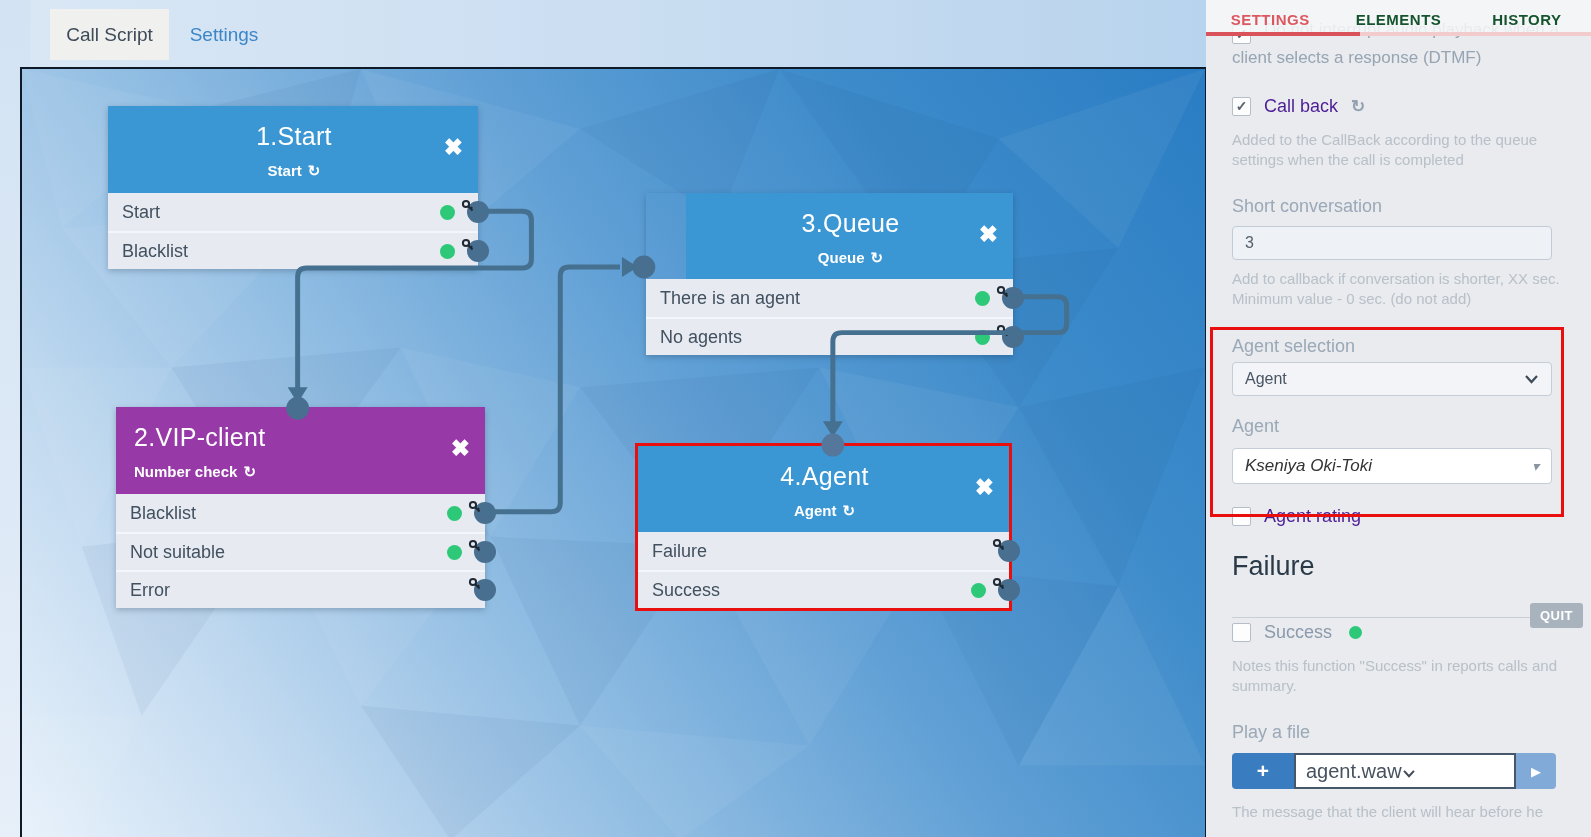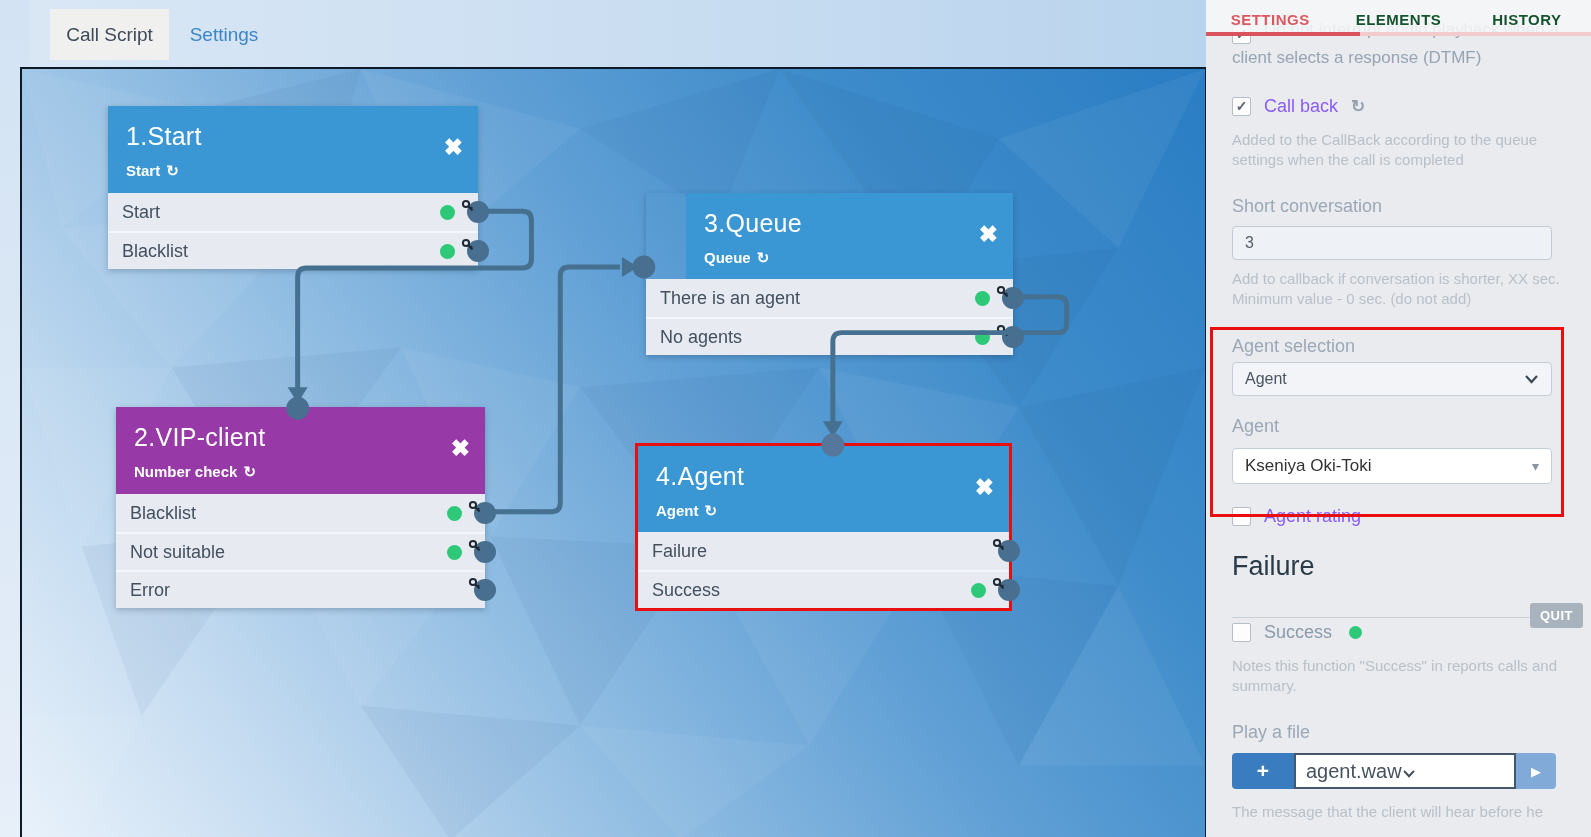--- a/index.html
+++ b/index.html
@@ -19,21 +19,21 @@
   .canvas { position:absolute; left:20px; top:67px; width:1187px; height:775px;
     border:2px solid #0e1a27;
     background:linear-gradient(235deg,#2a7dc4 0%,#3d8bca 22%,#5f9fd5 42%,#8fbce2 62%,#c2daf0 82%,#e9f2fb 100%); }
   .mesh, .wires { position:absolute; left:0; top:0; width:100%; height:100%; }
   .mesh { z-index:0; }
   .wires { z-index:6; pointer-events:none; }
 
   .node { position:absolute; z-index:3; box-shadow:0 2px 6px rgba(10,30,50,.25); }
   .node.highlighted { box-shadow:0 0 0 3px #ea0f0f; }
   .node-header { height:87px; padding:16px 16px 0 18px; position:relative; color:#fff; }
-  .hdr-blue { background:#3b97d3; }
+  .hdr-blue { background:#3b97d3;text-align:center; }
   .hdr-purple { background:#973aa8; }
   .node-title { font-size:25px; font-weight:400; letter-spacing:.3px; }
   .node-sub { margin-top:11px; font-size:15px; font-weight:bold; }
   .refresh-glyph { font-weight:bold; margin-left:6px; }
   .node-close { position:absolute; right:15px; top:30px; font-size:23px; font-weight:bold;
     color:#fff; cursor:pointer; line-height:1; }
   .node-row { height:38px; background:#e7ebf1; display:flex; align-items:center;
     padding-left:14px; font-size:18px; color:#42505f; position:relative; }
   .node-row + .node-row { border-top:2px solid #f3f6fa; }
   .pins { position:absolute; right:-11px; top:0; height:100%; display:flex; align-items:center; }
@@ -48,21 +48,21 @@
     background:rgba(246,247,248,.86); display:flex; align-items:center; }
   .sb-tab { flex:1; text-align:center; font-size:15px; font-weight:600; letter-spacing:.5px;
     color:#14532d; cursor:pointer; padding-top:2px; }
   .sb-tab.active { color:#dc5861; }
   .sb-underline { position:absolute; left:0; bottom:0; width:100%; height:4px; background:#f2cbcd; }
   .sb-underline .seg { display:block; width:154px; height:4px; background:#d9525c; }
 
   .sb-el { position:absolute; }
   .sb-label { font-size:18px; color:#9aa8b7; }
   .sb-help { font-size:15px; color:#b8c0c9; line-height:20px; }
-  .cb-label { font-size:18px; color:#8b5cf6; }
+  .cb-label { font-size:18px; color:#4c1d95; }
   .checkbox { display:inline-block; width:19px; height:19px; background:#fdfdfd;
     border:1px solid #b4bdc8; border-radius:2px; text-align:center; line-height:17px;
     font-size:14px; font-weight:bold; color:#5a6470; cursor:pointer; flex:0 0 auto; }
   .cb-row { display:flex; align-items:center; gap:13px; }
   .sb-refresh { color:#93a1b0; font-weight:bold; font-size:17px; }
   .text-input { width:320px; height:34px; background:#eef1f5; border:1px solid #c3ccd6;
     border-radius:4px; padding:0 12px; font-size:16px; color:#55606d;
     font-family:"Liberation Sans", sans-serif; }
   .select { width:320px; height:34px; background:#f2f4f7; border:1px solid #c5cdd7;
     border-radius:4px; display:flex; align-items:center; padding:0 12px; font-size:16px;
@@ -309,21 +309,21 @@
 
   <div class="sb-el sb-label" style="left:26px; top:336px;">Agent selection</div>
   <div class="sb-el select" style="left:26px; top:362px;">
     <span class="grow">Agent</span>
     <span><svg width="15" height="10" viewBox="0 0 15 10">
           <polyline points="2,2 7.5,8 13,2" fill="none" stroke="#3e4a58" stroke-width="2.2"></polyline>
         </svg></span>
   </div>
 
   <div class="sb-el sb-label" style="left:26px; top:416px;">Agent</div>
-  <div class="sb-el select white" style="left:26px; top:448px;">
+  <div class="sb-el select white" style="left:26px; top:448px;font-style:italic;">
     <span class="grow">Kseniya Oki-Toki</span>
     <span class="tri">▾</span>
   </div>
 
   <div class="sb-el cb-row" style="left:26px; top:506px;">
     <span class="checkbox"></span>
     <span class="cb-label">Agent rating</span>
   </div>
 
   <div class="sb-el failure-h" style="left:26px; top:551px;">Failure</div>

